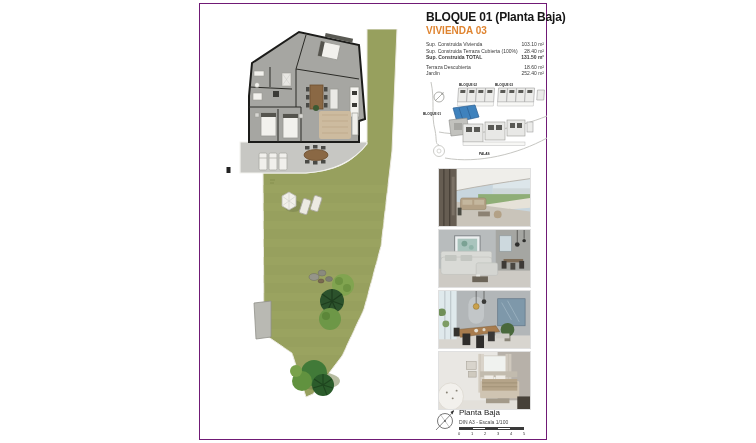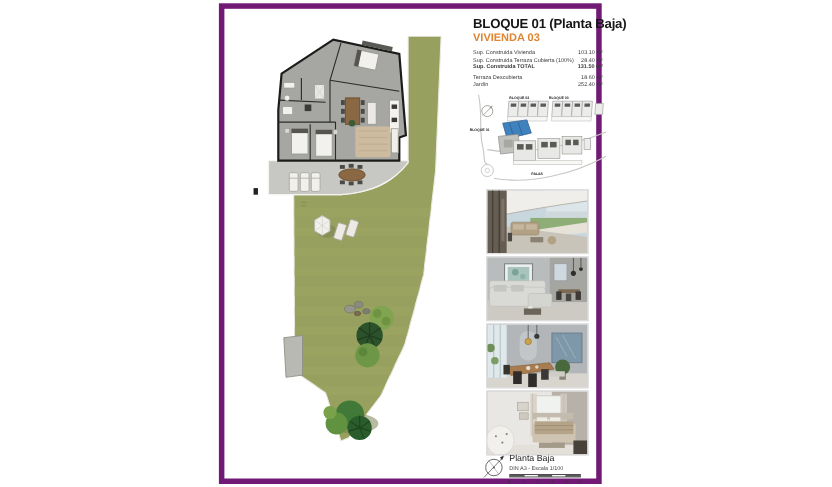--- a/index.html
+++ b/index.html
@@ -1,18 +1,18 @@
 <!DOCTYPE html>
 <html><head>
 <meta charset="utf-8">
 <style>
   html,body{margin:0;padding:0;background:#ffffff;width:756px;height:443px;overflow:hidden;
     font-family:"Liberation Sans", sans-serif;-webkit-font-smoothing:antialiased;}
   .sheet{position:absolute;left:199px;top:3px;width:348px;height:437px;background:#fff;
-    border:5px solid #701a75;box-sizing:border-box;}
+    border:1px solid #701a75;box-sizing:border-box;}
   .abs{position:absolute;}
   
   .title{left:226px;top:6px;font-size:12px;font-weight:bold;color:#161616;letter-spacing:-0.2px;white-space:nowrap;}
   .subtitle{left:226px;top:21px;font-size:10px;font-weight:bold;color:#df8430;}
   
   .areas{left:226px;top:37px;width:118px;font-size:5px;color:#3a3a3a;}
   .arow{display:flex;justify-content:space-between;line-height:6.6px;}
   .arow .aval{text-align:right;}
   .arow.bold{font-weight:bold;}
   .arow.gap{margin-top:3px;}

